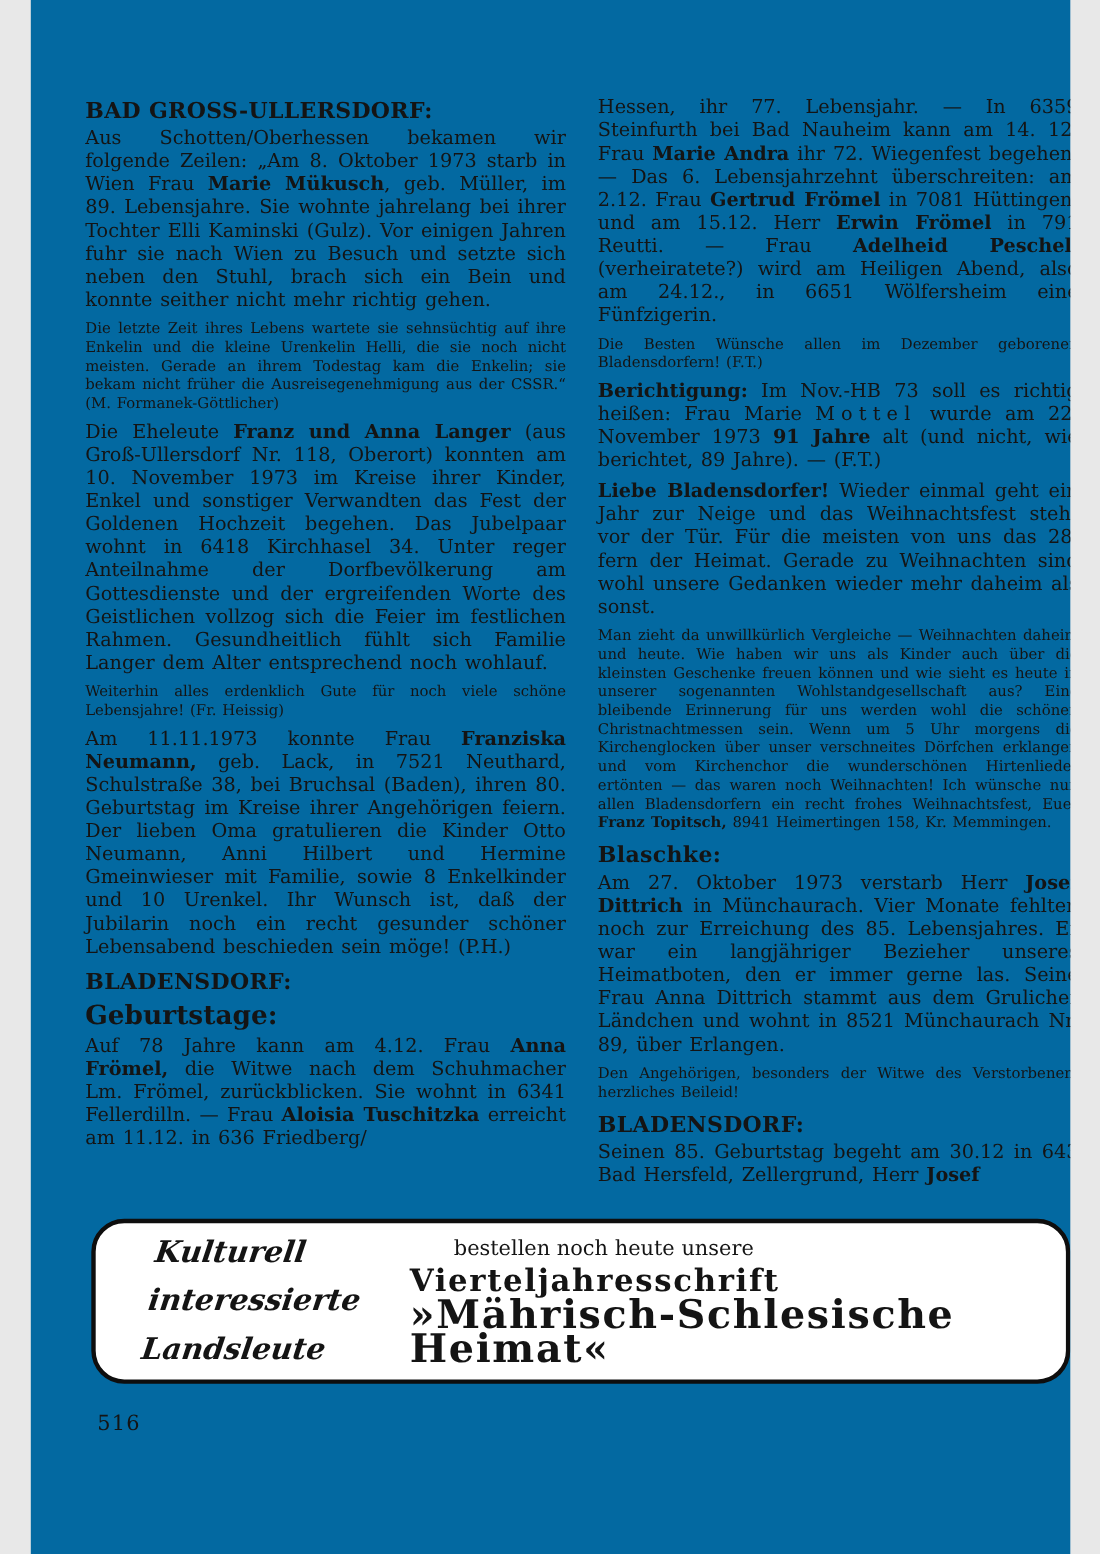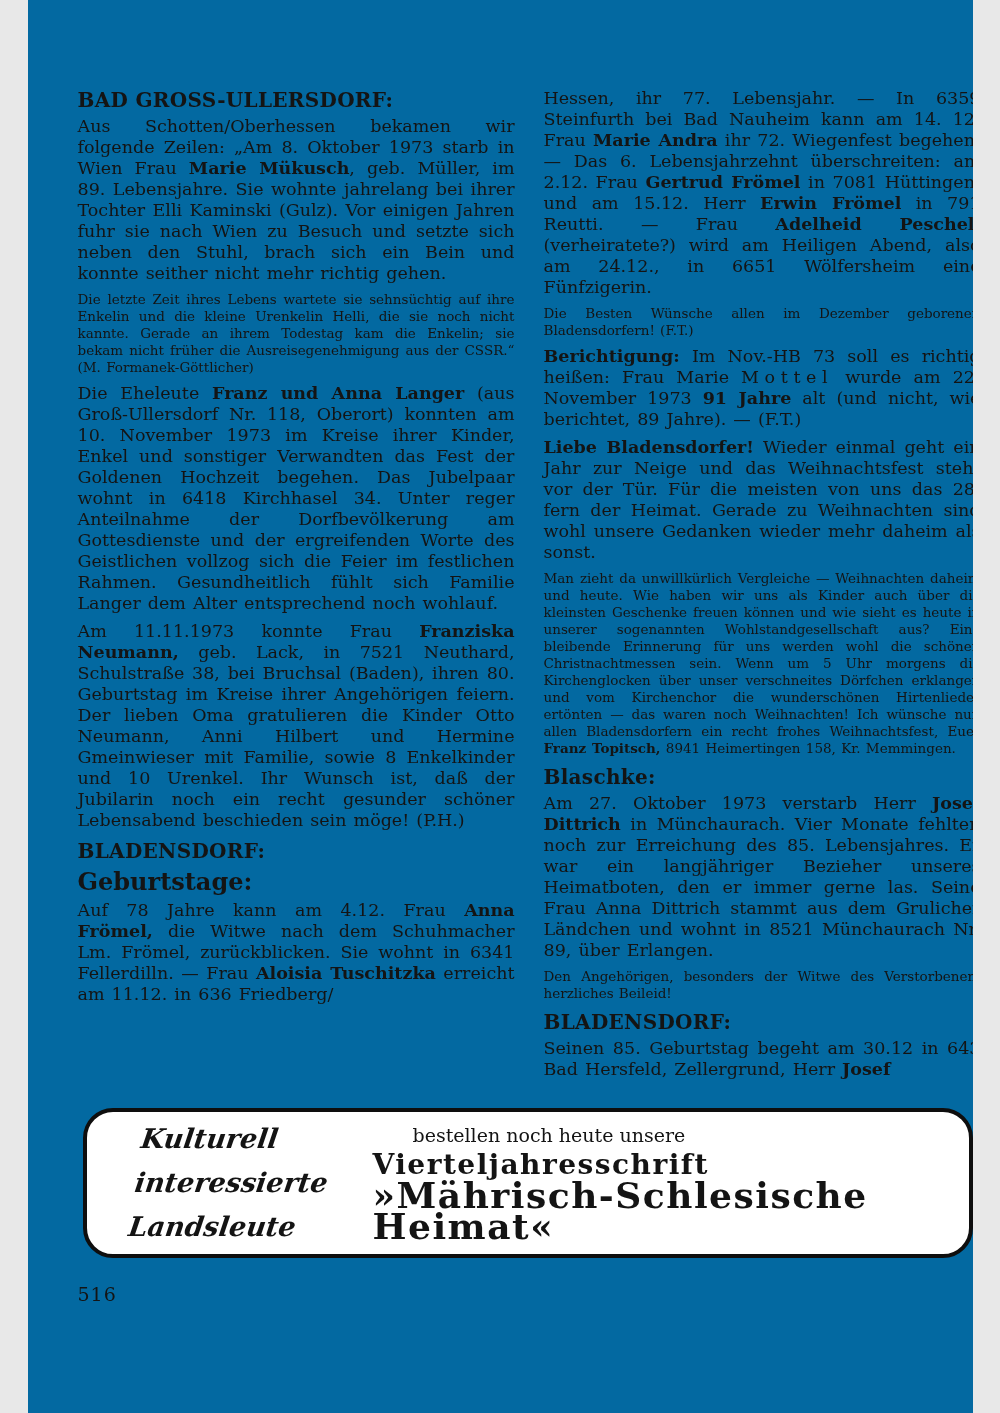--- a/index.html
+++ b/index.html
@@ -58,35 +58,36 @@
     transform:skewX(-8deg);
     white-space:nowrap;
   }
   .ad-main { flex:1; padding-left:6px; }
   .ad-intro { font-size:19px; margin-bottom:3px;margin-left:40px; }
   .ad-title1 { font-size:28px; font-weight:bold; letter-spacing:1.5px; line-height:31px; }
   .ad-title2 { font-size:36px; font-weight:bold; letter-spacing:1.5px; line-height:31px; }
   .ad-series { font-size:19px; margin-top:5px; }
 
   .page-number {
-    position:absolute; left:50px; top:1283px;
+    position:absolute; left:61px; top:1283px;
     font-size:19px; letter-spacing:1px;
   }
 </style>
 </head>
 <body>
 
 <div class="page">
 
   <div class="columns">
     <div class="col">
         <div class="heading">BAD GROSS-ULLERSDORF:</div>
         <p class="para">Aus Schotten/Oberhessen bekamen wir folgende Zeilen: „Am 8. Oktober 1973 starb in Wien Frau <b>Marie Mükusch</b>, geb. Müller, im 89. Lebensjahre. Sie wohnte jahrelang bei ihrer Tochter Elli Kaminski (Gulz). Vor einigen Jahren fuhr sie nach Wien zu Besuch und setzte sich neben den Stuhl, brach sich ein Bein und konnte seither nicht mehr richtig gehen.</p>
-        <p class="small">Die letzte Zeit ihres Lebens wartete sie sehnsüchtig auf ihre Enkelin und die kleine Urenkelin Helli, die sie noch nicht kannte. Gerade an ihrem Todestag kam die Enkelin; sie bekam nicht früher die Ausreisegenehmigung aus der CSSR.“ (M. Formanek-Göttlicher)</p>
+        <p class="small">Die letzte Zeit ihres Lebens wartete sie sehnsüchtig auf ihre Enkelin und die kleine Urenkelin Helli, die sie noch nicht meisten. Gerade an ihrem Todestag kam die Enkelin; sie bekam nicht früher die Ausreisegenehmigung aus der CSSR.“ (M. Formanek-Göttlicher)</p>
         <p class="para">Die Eheleute <b>Franz und Anna Langer</b> (aus Groß-Ullersdorf Nr. 118, Oberort) konnten am 10. November 1973 im Kreise ihrer Kinder, Enkel und sonstiger Verwandten das Fest der Goldenen Hochzeit begehen. Das Jubelpaar wohnt in 6418 Kirchhasel 34. Unter reger Anteilnahme der Dorfbevölkerung am Gottesdienste und der ergreifenden Worte des Geistlichen vollzog sich die Feier im festlichen Rahmen. Gesundheitlich fühlt sich Familie Langer dem Alter entsprechend noch wohlauf.</p>
+        <p class="small">Weiterhin alles erdenklich Gute für noch viele schöne Lebensjahre! (Fr. Heissig)</p>
         <p class="para">Am 11.11.1973 konnte Frau <b>Franziska Neumann,</b> geb. Lack, in 7521 Neuthard, Schulstraße 38, bei Bruchsal (Baden), ihren 80. Geburtstag im Kreise ihrer Angehörigen feiern. Der lieben Oma gratulieren die Kinder Otto Neumann, Anni Hilbert und Hermine Gmeinwieser mit Familie, sowie 8 Enkelkinder und 10 Urenkel. Ihr Wunsch ist, daß der Jubilarin noch ein recht gesunder schöner Lebensabend beschieden sein möge! (P.H.)</p>
         <div class="heading">BLADENSDORF:</div>
         <div class="subheading">Geburtstage:</div>
         <p class="para">Auf 78 Jahre kann am 4.12. Frau <b>Anna Frömel,</b> die Witwe nach dem Schuhmacher Lm. Frömel, zurückblicken. Sie wohnt in 6341 Fellerdilln. — Frau <b>Aloisia Tuschitzka</b> erreicht am 11.12. in 636 Friedberg/</p>
       </div>
     <div class="col">
         <p class="para">Hessen, ihr 77. Lebensjahr. — In 6359 Steinfurth bei Bad Nauheim kann am 14. 12. Frau <b>Marie Andra</b> ihr 72. Wiegenfest begehen. — Das 6. Lebensjahrzehnt überschreiten: am 2.12. Frau <b>Gertrud Frömel</b> in 7081 Hüttingen. und am 15.12. Herr <b>Erwin Frömel</b> in 791 Reutti. — Frau <b>Adelheid Peschel,</b> (verheiratete?) wird am Heiligen Abend, also am 24.12., in 6651 Wölfersheim eine Fünfzigerin.</p>
         <p class="small">Die Besten Wünsche allen im Dezember geborenen Bladensdorfern! (F.T.)</p>
         <p class="para"><b>Berichtigung:</b> Im Nov.-HB 73 soll es richtig heißen: Frau Marie <span class="spaced">Mottel</span> wurde am 22. November 1973 <b>91 Jahre</b> alt (und nicht, wie berichtet, 89 Jahre). — (F.T.)</p>
         <p class="para"><b>Liebe Bladensdorfer!</b> Wieder einmal geht ein Jahr zur Neige und das Weihnachtsfest steht vor der Tür. Für die meisten von uns das 28. fern der Heimat. Gerade zu Weihnachten sind wohl unsere Gedanken wieder mehr daheim als sonst.</p>

